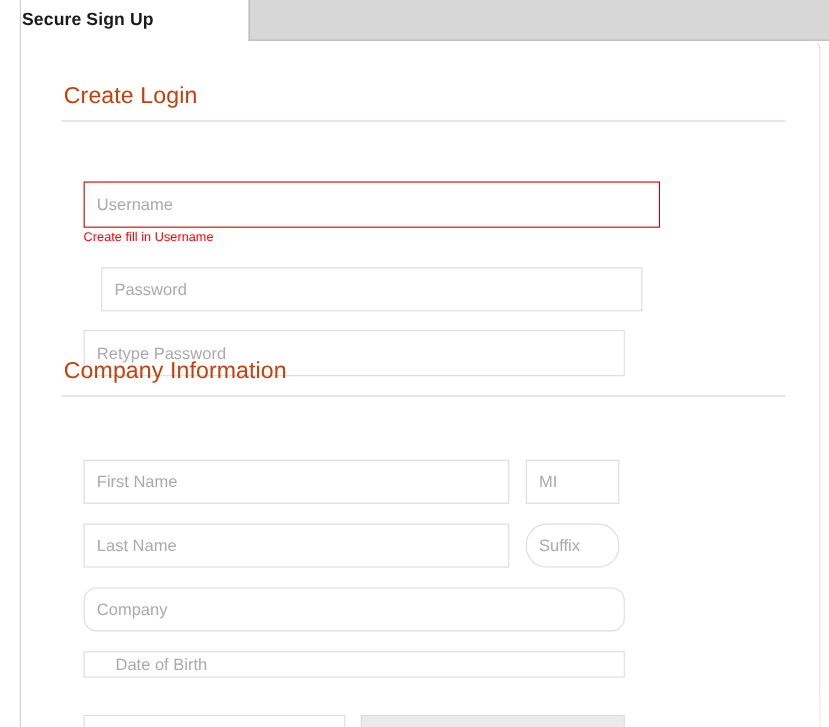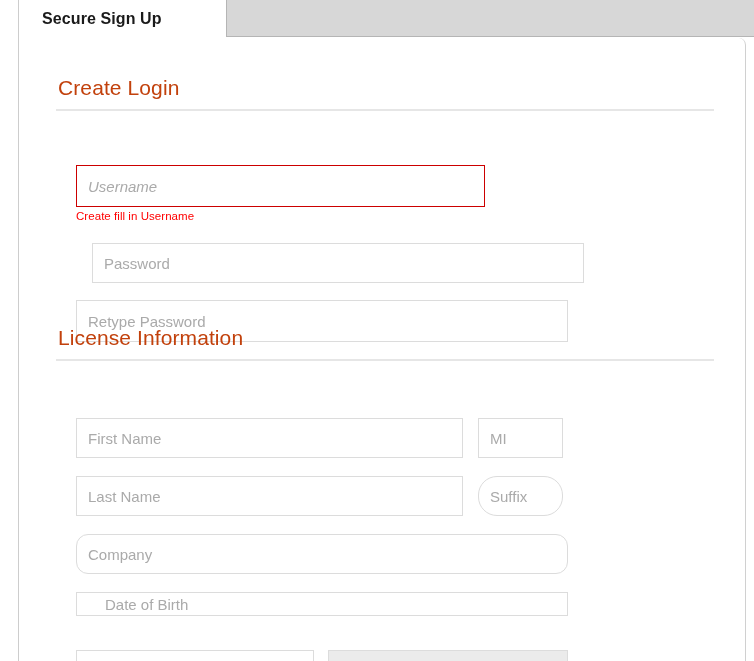--- a/index.html
+++ b/index.html
@@ -48,21 +48,20 @@
     left: 0;
     top: 0;
     width: 206px;
     height: 38px;
     background: #ffffff;
     box-sizing: border-box;
     display: flex;
     align-items: center;
   }
   .tab-active .tab-label {
-    padding-left: 22px;
     font-size: 16px;
     font-weight: bold;
     color: #1a1a1a;
     letter-spacing: 0.1px;
   }
   .tab-inactive-strip {
     position: absolute;
     left: 206px;
     top: 0;
     width: 528px;
@@ -161,29 +160,29 @@
     <div class="tab-active">
       <span class="tab-label">Secure Sign Up</span>
     </div>
     <div class="tab-inactive-strip"></div>
   </div>
 
   <div class="panel">
 
     <h2 class="section-heading heading-block-1">Create Login</h2>
 
-    <input class="field error" type="text" style="left: 56px; top: 127px; width: 409px; height: 42px; font-style: italic;" placeholder="Username">
+    <input class="field error" type="text" style="left: 56px; top: 127px; width: 524px; height: 42px;" placeholder="Username">
 
     <div class="error-text">Create fill in Username</div>
 
     <input class="field" type="password" style="left: 72px; top: 205px; width: 492px; height: 40px;" placeholder="Password">
 
     <input class="field" type="password" style="left: 56px; top: 262px; width: 492px; height: 42px;" placeholder="Retype Password">
 
-    <h2 class="section-heading heading-block-2">License Information</h2>
+    <h2 class="section-heading heading-block-2">Company Information</h2>
 
     <input class="field" type="text" style="left: 56px; top: 380px; width: 387px; height: 40px;" placeholder="First Name">
 
     <input class="field" type="text" style="left: 56px; top: 438px; width: 387px; height: 40px;" placeholder="Last Name">
 
     <input class="field" type="text" style="left: 458px; top: 380px; width: 85px; height: 40px;" placeholder="MI">
 
     <input class="field" type="text" style="left: 458px; top: 438px; width: 85px; height: 40px; border-radius: 19px;" placeholder="Suffix">
 
     <input class="field" type="text" style="left: 56px; top: 496px; width: 492px; height: 40px; border-radius: 12px;" placeholder="Company">

